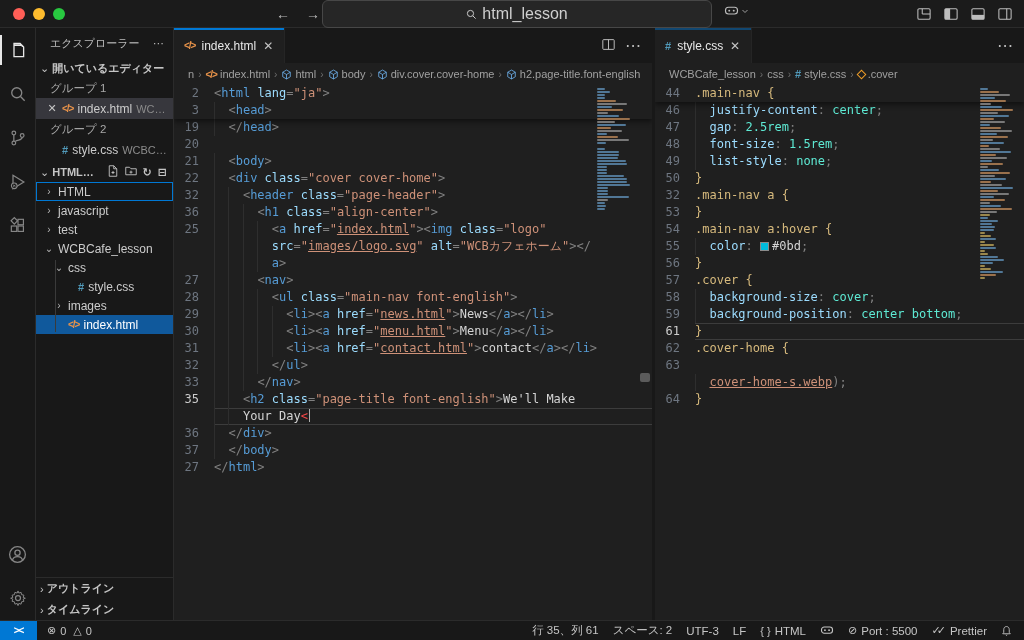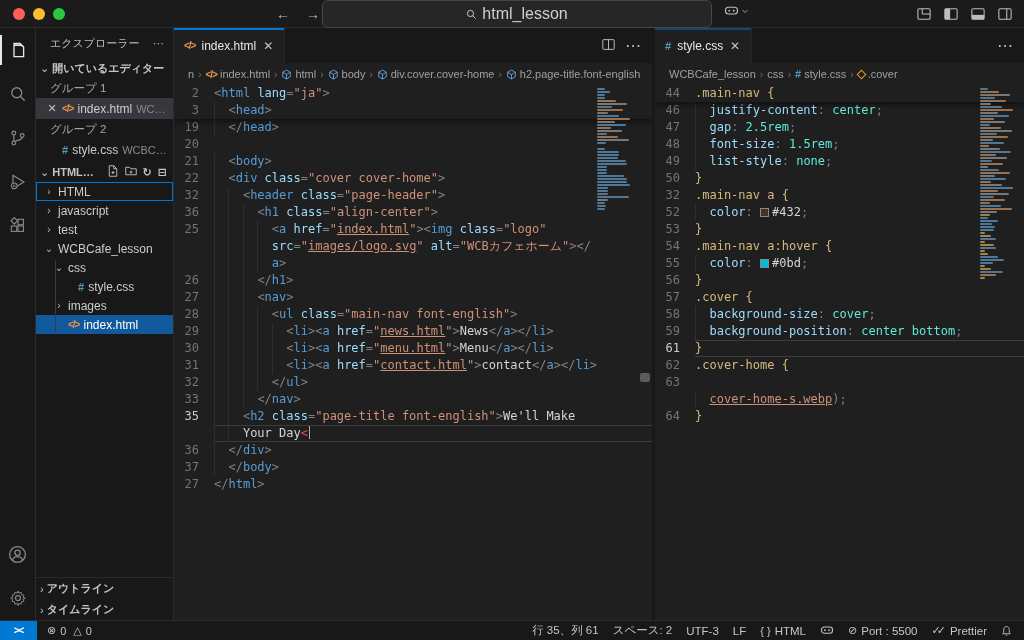--- a/index.html
+++ b/index.html
@@ -383,21 +383,20 @@
           <div class="rows" style="top: 34px;">
             <div class="crow"><span class="ln">19</span><span class="ctext"><span class="indg" style="width: 14.46px;"></span><span class="tk-p">&lt;/</span><span class="tk-t">head</span><span class="tk-p">&gt;</span></span></div>
             <div class="crow"><span class="ln">20</span><span class="ctext"></span></div>
             <div class="crow"><span class="ln">21</span><span class="ctext"><span class="indg" style="width: 14.46px;"></span><span class="tk-p">&lt;</span><span class="tk-t">body</span><span class="tk-p">&gt;</span></span></div>
             <div class="crow"><span class="ln">22</span><span class="ctext"><span class="indg" style="width: 14.46px;"></span><span class="tk-p">&lt;</span><span class="tk-t">div</span><span class="tk-x"> </span><span class="tk-a">class</span><span class="tk-p">=</span><span class="tk-s">"cover cover-home"</span><span class="tk-p">&gt;</span></span></div>
             <div class="crow"><span class="ln">32</span><span class="ctext"><span class="indg" style="width: 28.92px;"></span><span class="tk-p">&lt;</span><span class="tk-t">header</span><span class="tk-x"> </span><span class="tk-a">class</span><span class="tk-p">=</span><span class="tk-s">"page-header"</span><span class="tk-p">&gt;</span></span></div>
             <div class="crow"><span class="ln">36</span><span class="ctext"><span class="indg" style="width: 43.38px;"></span><span class="tk-p">&lt;</span><span class="tk-t">h1</span><span class="tk-x"> </span><span class="tk-a">class</span><span class="tk-p">=</span><span class="tk-s">"align-center"</span><span class="tk-p">&gt;</span></span></div>
             <div class="crow"><span class="ln">25</span><span class="ctext"><span class="indg" style="width: 57.84px;"></span><span class="tk-p">&lt;</span><span class="tk-t">a</span><span class="tk-x"> </span><span class="tk-a">href</span><span class="tk-p">=</span><span class="tk-s">"</span><span class="tk-l">index.html</span><span class="tk-s">"</span><span class="tk-p">&gt;&lt;</span><span class="tk-t">img</span><span class="tk-x"> </span><span class="tk-a">class</span><span class="tk-p">=</span><span class="tk-s">"logo"</span></span></div>
             <div class="crow"><span class="ln"></span><span class="ctext"><span class="indg" style="width: 57.84px;"></span><span class="tk-a">src</span><span class="tk-p">=</span><span class="tk-s">"</span><span class="tk-l">images/logo.svg</span><span class="tk-s">"</span><span class="tk-x"> </span><span class="tk-a">alt</span><span class="tk-p">=</span><span class="tk-s">"WCBカフェホーム"</span><span class="tk-p">&gt;&lt;/</span></span></div>
             <div class="crow"><span class="ln"></span><span class="ctext"><span class="indg" style="width: 57.84px;"></span><span class="tk-t">a</span><span class="tk-p">&gt;</span></span></div>
-            <div class="crow"><span class="ln">26</span><span class="ctext"><span class="indg" style="width: 43.38px;"></span><span class="tk-p">&lt;/</span><span class="tk-t">h1</span><span class="tk-p">&gt;</span></span></div>
             <div class="crow"><span class="ln">27</span><span class="ctext"><span class="indg" style="width: 43.38px;"></span><span class="tk-p">&lt;</span><span class="tk-t">nav</span><span class="tk-p">&gt;</span></span></div>
             <div class="crow"><span class="ln">28</span><span class="ctext"><span class="indg" style="width: 57.84px;"></span><span class="tk-p">&lt;</span><span class="tk-t">ul</span><span class="tk-x"> </span><span class="tk-a">class</span><span class="tk-p">=</span><span class="tk-s">"main-nav font-english"</span><span class="tk-p">&gt;</span></span></div>
             <div class="crow"><span class="ln">29</span><span class="ctext"><span class="indg" style="width: 72.3px;"></span><span class="tk-p">&lt;</span><span class="tk-t">li</span><span class="tk-p">&gt;&lt;</span><span class="tk-t">a</span><span class="tk-x"> </span><span class="tk-a">href</span><span class="tk-p">=</span><span class="tk-s">"</span><span class="tk-l">news.html</span><span class="tk-s">"</span><span class="tk-p">&gt;</span><span class="tk-x">News</span><span class="tk-p">&lt;/</span><span class="tk-t">a</span><span class="tk-p">&gt;&lt;/</span><span class="tk-t">li</span><span class="tk-p">&gt;</span></span></div>
             <div class="crow"><span class="ln">30</span><span class="ctext"><span class="indg" style="width: 72.3px;"></span><span class="tk-p">&lt;</span><span class="tk-t">li</span><span class="tk-p">&gt;&lt;</span><span class="tk-t">a</span><span class="tk-x"> </span><span class="tk-a">href</span><span class="tk-p">=</span><span class="tk-s">"</span><span class="tk-l">menu.html</span><span class="tk-s">"</span><span class="tk-p">&gt;</span><span class="tk-x">Menu</span><span class="tk-p">&lt;/</span><span class="tk-t">a</span><span class="tk-p">&gt;&lt;/</span><span class="tk-t">li</span><span class="tk-p">&gt;</span></span></div>
             <div class="crow"><span class="ln">31</span><span class="ctext"><span class="indg" style="width: 72.3px;"></span><span class="tk-p">&lt;</span><span class="tk-t">li</span><span class="tk-p">&gt;&lt;</span><span class="tk-t">a</span><span class="tk-x"> </span><span class="tk-a">href</span><span class="tk-p">=</span><span class="tk-s">"</span><span class="tk-l">contact.html</span><span class="tk-s">"</span><span class="tk-p">&gt;</span><span class="tk-x">contact</span><span class="tk-p">&lt;/</span><span class="tk-t">a</span><span class="tk-p">&gt;&lt;/</span><span class="tk-t">li</span><span class="tk-p">&gt;</span></span></div>
             <div class="crow"><span class="ln">32</span><span class="ctext"><span class="indg" style="width: 57.84px;"></span><span class="tk-p">&lt;/</span><span class="tk-t">ul</span><span class="tk-p">&gt;</span></span></div>
             <div class="crow"><span class="ln">33</span><span class="ctext"><span class="indg" style="width: 43.38px;"></span><span class="tk-p">&lt;/</span><span class="tk-t">nav</span><span class="tk-p">&gt;</span></span></div>
             <div class="crow"><span class="ln hl">35</span><span class="ctext"><span class="indg" style="width: 28.92px;"></span><span class="tk-p">&lt;</span><span class="tk-t">h2</span><span class="tk-x"> </span><span class="tk-a">class</span><span class="tk-p">=</span><span class="tk-s">"page-title font-english"</span><span class="tk-p">&gt;</span><span class="tk-x">We'll Make</span></span></div>
             <div class="crow"><span class="ln"></span><span class="ctext cur"><span class="indg" style="width: 28.92px;"></span><span class="tk-x">Your Day</span><span class="tk-e">&lt;</span><span class="caret"></span></span></div>
             <div class="crow"><span class="ln">36</span><span class="ctext"><span class="indg" style="width: 14.46px;"></span><span class="tk-p">&lt;/</span><span class="tk-t">div</span><span class="tk-p">&gt;</span></span></div>
@@ -488,21 +487,20 @@
           </span>
         </div>
       <div class="codearea" id="code-right">
           <div class="rows" style="top: 17px;">
             <div class="crow"><span class="ln">46</span><span class="ctext"><span class="indg" style="width: 14.46px;"></span><span class="tk-cp">justify-content</span><span class="tk-p">:</span><span class="tk-x"> </span><span class="tk-cv">center</span><span class="tk-p">;</span></span></div>
             <div class="crow"><span class="ln">47</span><span class="ctext"><span class="indg" style="width: 14.46px;"></span><span class="tk-cp">gap</span><span class="tk-p">:</span><span class="tk-x"> </span><span class="tk-cn">2.5rem</span><span class="tk-p">;</span></span></div>
             <div class="crow"><span class="ln">48</span><span class="ctext"><span class="indg" style="width: 14.46px;"></span><span class="tk-cp">font-size</span><span class="tk-p">:</span><span class="tk-x"> </span><span class="tk-cn">1.5rem</span><span class="tk-p">;</span></span></div>
             <div class="crow"><span class="ln">49</span><span class="ctext"><span class="indg" style="width: 14.46px;"></span><span class="tk-cp">list-style</span><span class="tk-p">:</span><span class="tk-x"> </span><span class="tk-cv">none</span><span class="tk-p">;</span></span></div>
             <div class="crow"><span class="ln">50</span><span class="ctext"><span class="tk-cb">}</span></span></div>
             <div class="crow"><span class="ln">32</span><span class="ctext"><span class="tk-cs">.main-nav a</span><span class="tk-x"> </span><span class="tk-cb">{</span></span></div>
-            <div class="crow"><span class="ln">52</span><span class="ctext"><span class="indg" style="width: 14.46px;"></span><span class="tk-cp">color</span><span class="tk-p">:</span><span class="tk-x"> </span><span class="swatch" style="background: rgb(68, 51, 34);"></span><span class="tk-cc">#432</span><span class="tk-p">;</span></span></div>
             <div class="crow"><span class="ln">53</span><span class="ctext"><span class="tk-cb">}</span></span></div>
             <div class="crow"><span class="ln">54</span><span class="ctext"><span class="tk-cs">.main-nav a:hover</span><span class="tk-x"> </span><span class="tk-cb">{</span></span></div>
             <div class="crow"><span class="ln">55</span><span class="ctext"><span class="indg" style="width: 14.46px;"></span><span class="tk-cp">color</span><span class="tk-p">:</span><span class="tk-x"> </span><span class="swatch" style="background: rgb(0, 187, 221);"></span><span class="tk-cc">#0bd</span><span class="tk-p">;</span></span></div>
             <div class="crow"><span class="ln">56</span><span class="ctext"><span class="tk-cb">}</span></span></div>
             <div class="crow"><span class="ln">57</span><span class="ctext"><span class="tk-cs">.cover</span><span class="tk-x"> </span><span class="tk-cb">{</span></span></div>
             <div class="crow"><span class="ln">58</span><span class="ctext"><span class="indg" style="width: 14.46px;"></span><span class="tk-cp">background-size</span><span class="tk-p">:</span><span class="tk-x"> </span><span class="tk-cv">cover</span><span class="tk-p">;</span></span></div>
             <div class="crow"><span class="ln">59</span><span class="ctext"><span class="indg" style="width: 14.46px;"></span><span class="tk-cp">background-position</span><span class="tk-p">:</span><span class="tk-x"> </span><span class="tk-cv">center bottom</span><span class="tk-p">;</span></span></div>
             <div class="crow"><span class="ln hl">61</span><span class="ctext cur"><span class="tk-cb">}</span></span></div>
             <div class="crow"><span class="ln">62</span><span class="ctext"><span class="tk-cs">.cover-home</span><span class="tk-x"> </span><span class="tk-cb">{</span></span></div>
             <div class="crow"><span class="ln">63</span></div>

